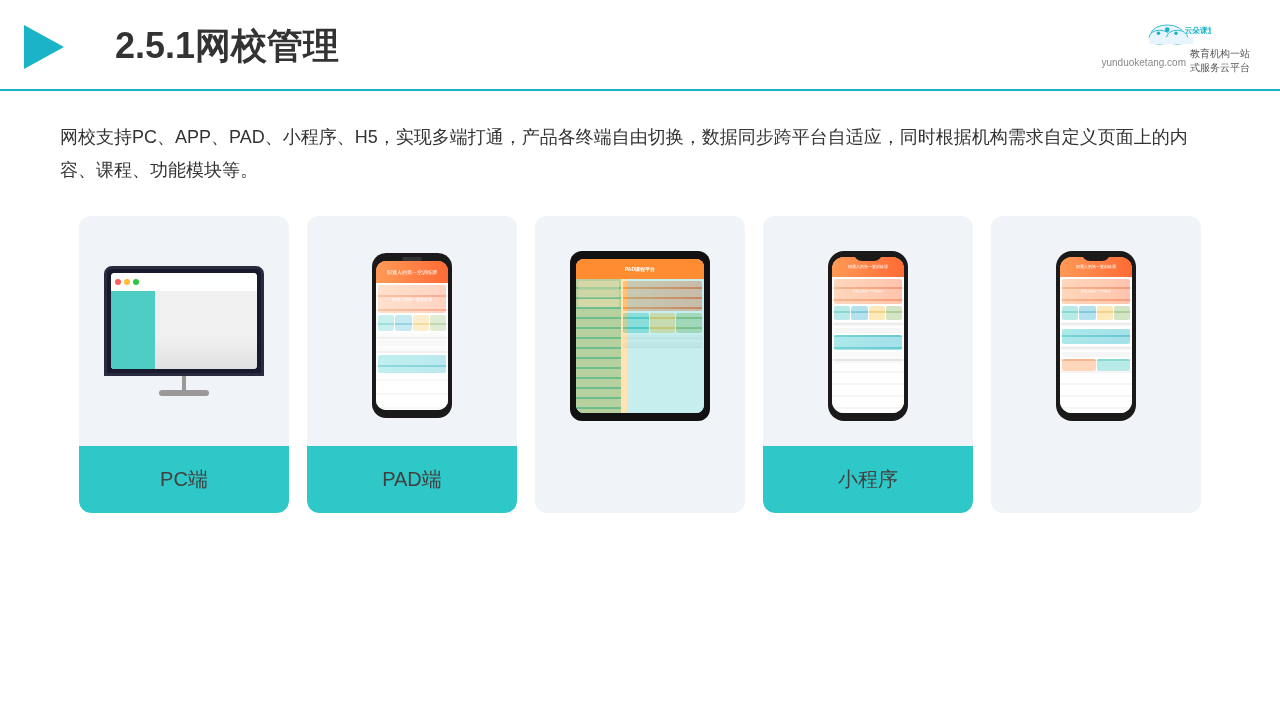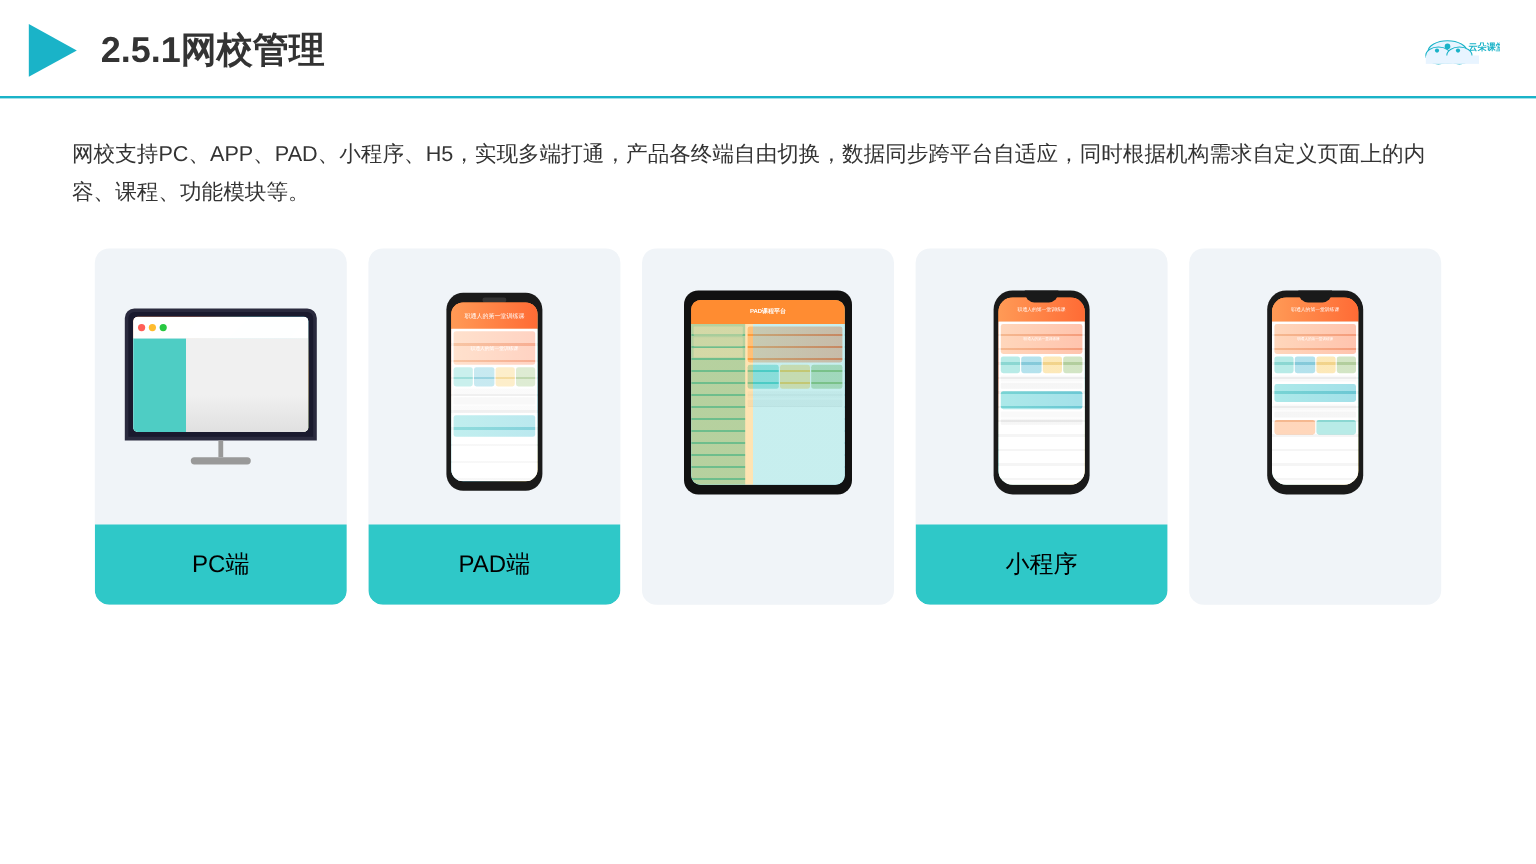--- a/index.html
+++ b/index.html
@@ -23,23 +23,24 @@
     .header-left {
       display: flex;
       align-items: center;
       gap: 16px;
     }
     .play-icon {
       width: 48px;
       height: 48px;
     }
     .page-title {
-      font-size: 30px;
+      font-size: 36px;
       font-weight: 600;
       color: #333;
+      margin-left: 31px;
     }
     .logo-area {
       display: flex;
       flex-direction: column;
       align-items: center;
     }
     .logo-url {
       font-size: 10px;
       color: #888;
       margin-top: 2px;
@@ -84,21 +85,21 @@
       height: 230px;
       display: flex;
       align-items: center;
       justify-content: center;
       padding: 20px 10px 10px;
       position: relative;
     }
 
     .card-label {
       background: #2fc8c8;
-      color: #000000;
+      color: #404040;
       font-size: 20px;
       font-weight: 500;
       text-align: center;
       width: 100%;
       padding: 20px 10px;
       border-radius: 0 0 12px 12px;
     }
 
     
     
@@ -316,20 +317,25 @@
       <ellipse cx="32" cy="33" rx="18" ry="12" fill="#e8f4ff" stroke="#1ab3c8" stroke-width="1.5"></ellipse>
       <ellipse cx="62" cy="33" rx="18" ry="12" fill="#e8f4ff" stroke="#1ab3c8" stroke-width="1.5"></ellipse>
       <rect x="14" y="33" width="76" height="12" fill="#e8f4ff"></rect>
 
       <circle cx="30" cy="26" r="3" fill="#1ab3c8"></circle>
       <circle cx="45" cy="20" r="4" fill="#1ab3c8"></circle>
       <circle cx="60" cy="26" r="3" fill="#1ab3c8"></circle>
 
       <text x="75" y="25" font-size="13" fill="#1ab3c8" font-family="Microsoft YaHei,sans-serif" font-weight="bold">云朵课堂</text>
     </svg>
+    <div style="display:flex; gap:4px; align-items:center;">
+      <span class="logo-url">yunduoketang.com</span>
+      <span class="logo-tagline" style="font-size:10px;color:#555;white-space:pre-line;">教育机构一站
+式服务云平台</span>
+    </div>
   </div>
 </div>
 
 <div class="main-content">
   <p class="description">网校支持PC、APP、PAD、小程序、H5，实现多端打通，产品各终端自由切换，数据同步跨平台自适应，同时根据机构需求自定义页面上的内容、课程、功能模块等。</p>
 
   <div class="cards-container">
 
     <div class="card">
       <div class="card-image-area">

